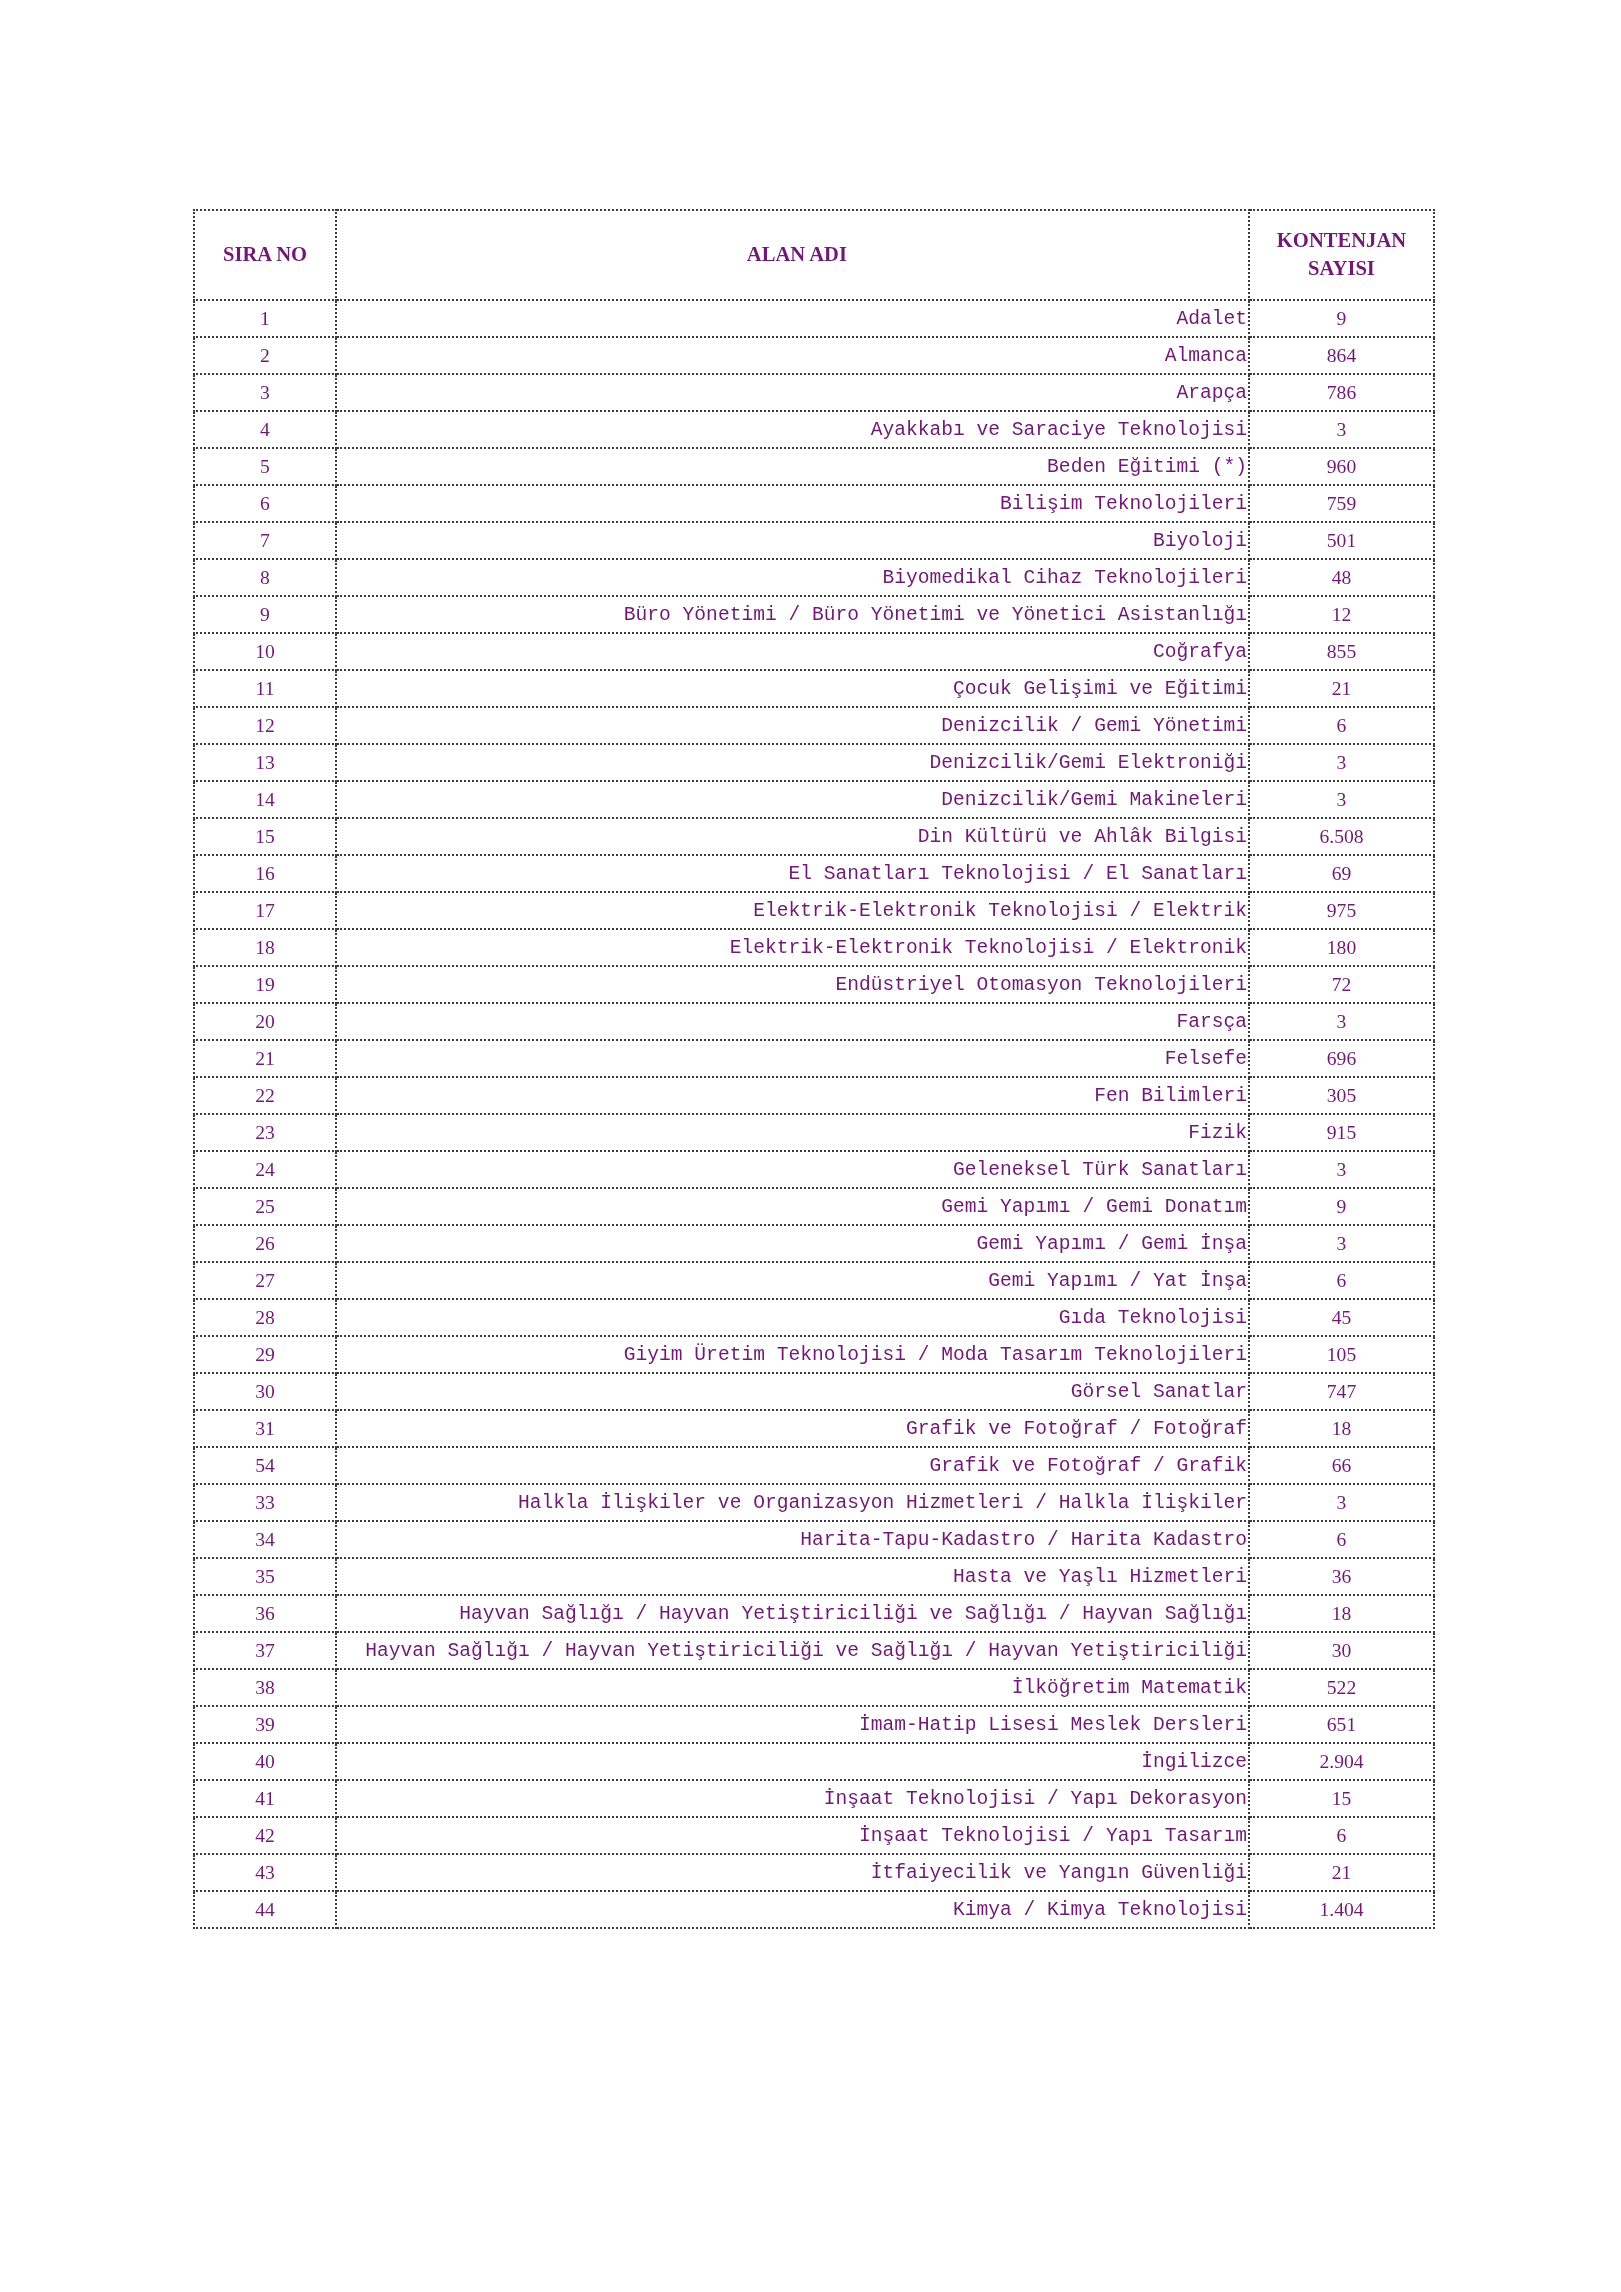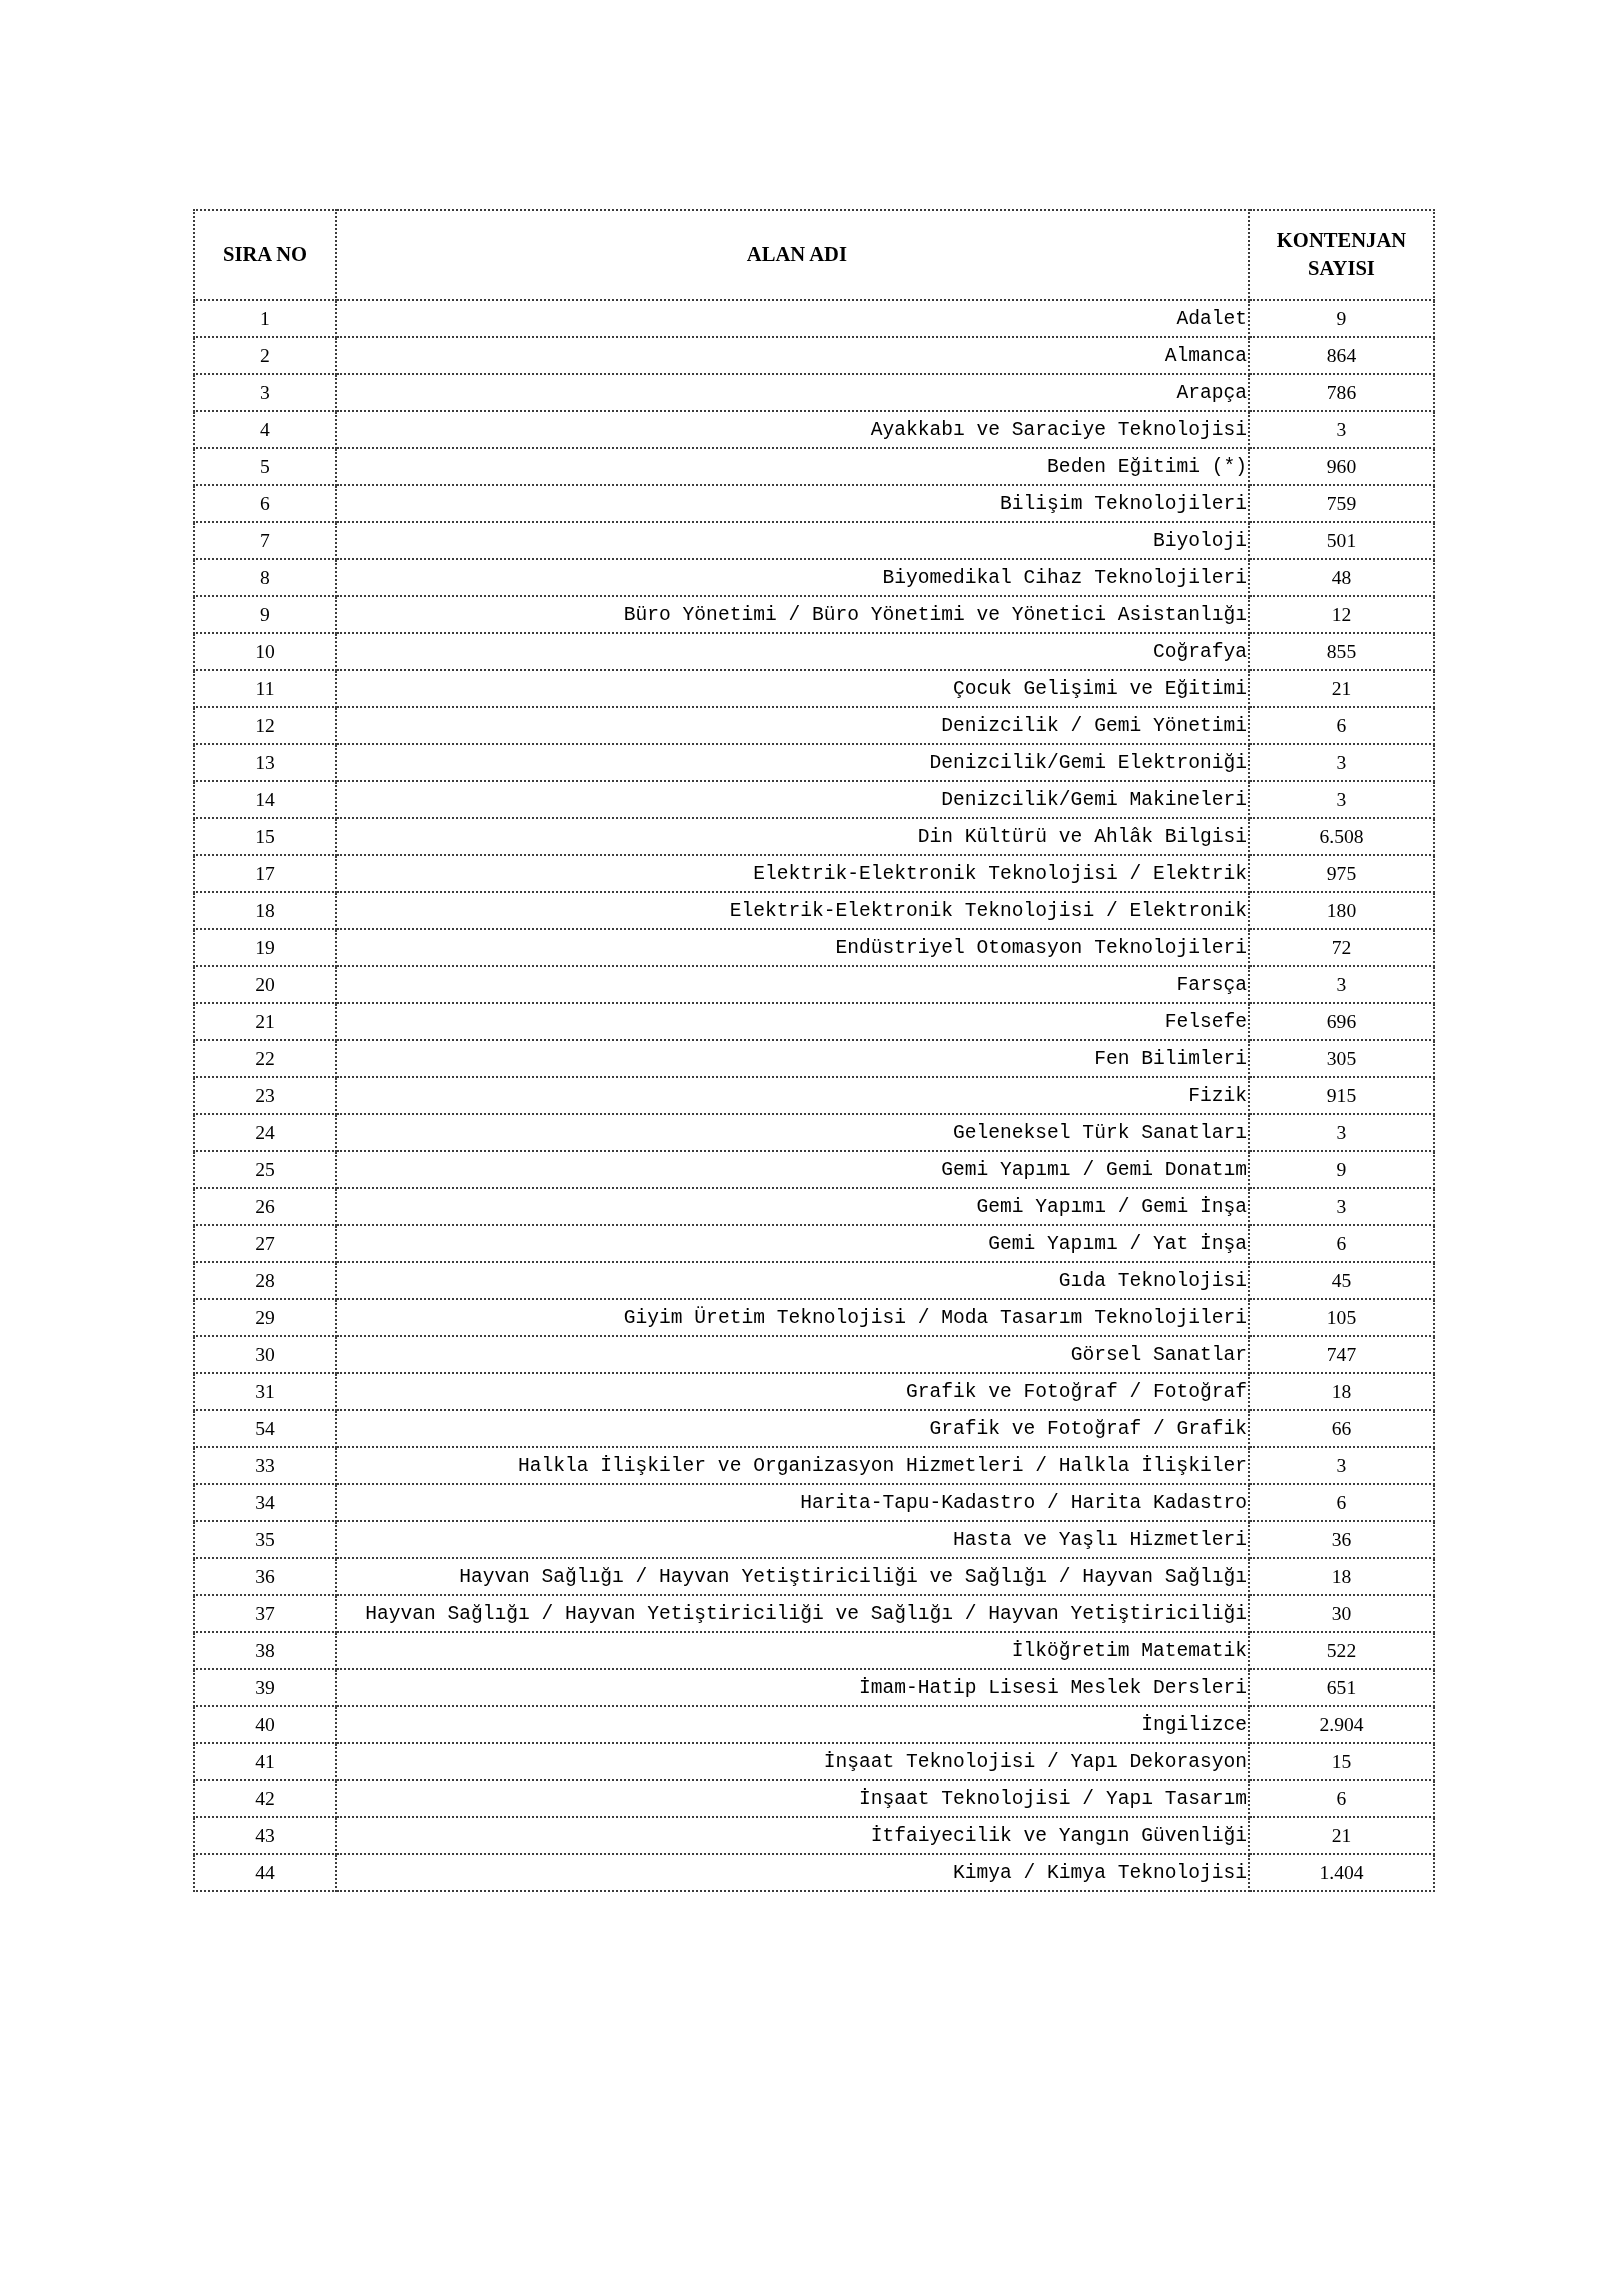--- a/index.html
+++ b/index.html
@@ -6,21 +6,21 @@
     margin: 0;
     padding: 0;
     background: #ffffff;
   }
   .page {
     position: relative;
     width: 1621px;
     height: 2293px;
     background: #ffffff;
     font-family: "Liberation Serif", serif;
-    color: #000000;
+    color: #701a75;
   }
   table.doc-table {
     position: absolute;
     left: 193px;
     top: 209px;
     width: 1241px;
     border-collapse: collapse;
     table-layout: fixed;
   }
   .doc-table col.c-no   { width: 142px; }
@@ -152,20 +152,25 @@
           <td class="cell-no">14</td>
           <td class="cell-alan">Denizcilik/Gemi Makineleri</td>
           <td class="cell-kont">3</td>
         </tr>
         <tr>
           <td class="cell-no">15</td>
           <td class="cell-alan">Din Kültürü ve Ahlâk Bilgisi</td>
           <td class="cell-kont">6.508</td>
         </tr>
         <tr>
+          <td class="cell-no">16</td>
+          <td class="cell-alan">El Sanatları Teknolojisi / El Sanatları</td>
+          <td class="cell-kont">69</td>
+        </tr>
+        <tr>
           <td class="cell-no">17</td>
           <td class="cell-alan">Elektrik-Elektronik Teknolojisi / Elektrik</td>
           <td class="cell-kont">975</td>
         </tr>
         <tr>
           <td class="cell-no">18</td>
           <td class="cell-alan">Elektrik-Elektronik Teknolojisi / Elektronik</td>
           <td class="cell-kont">180</td>
         </tr>
         <tr>

